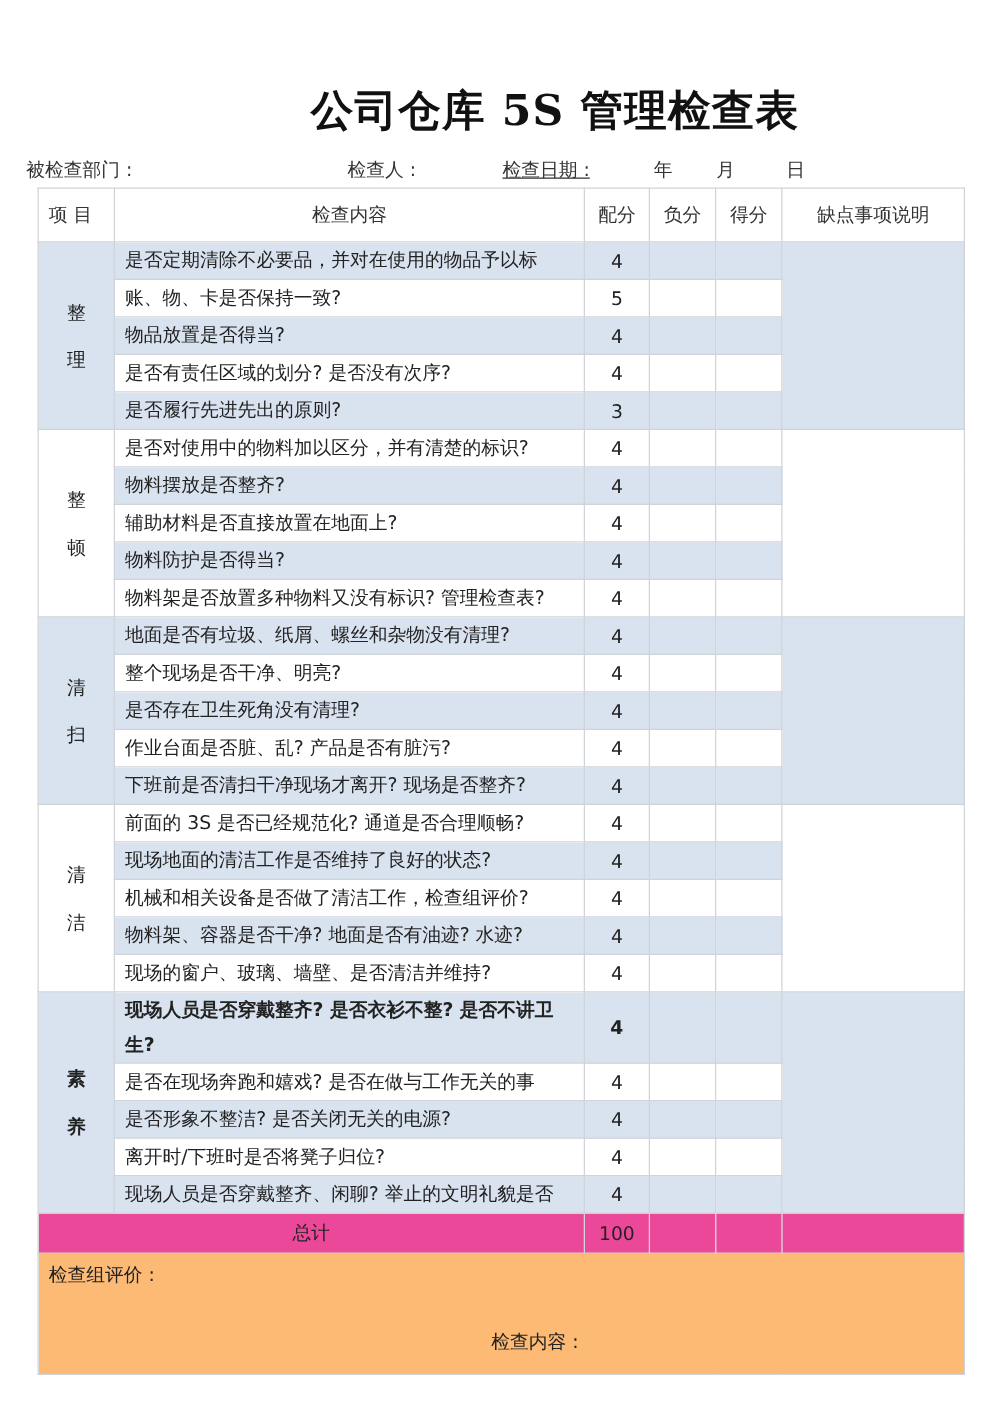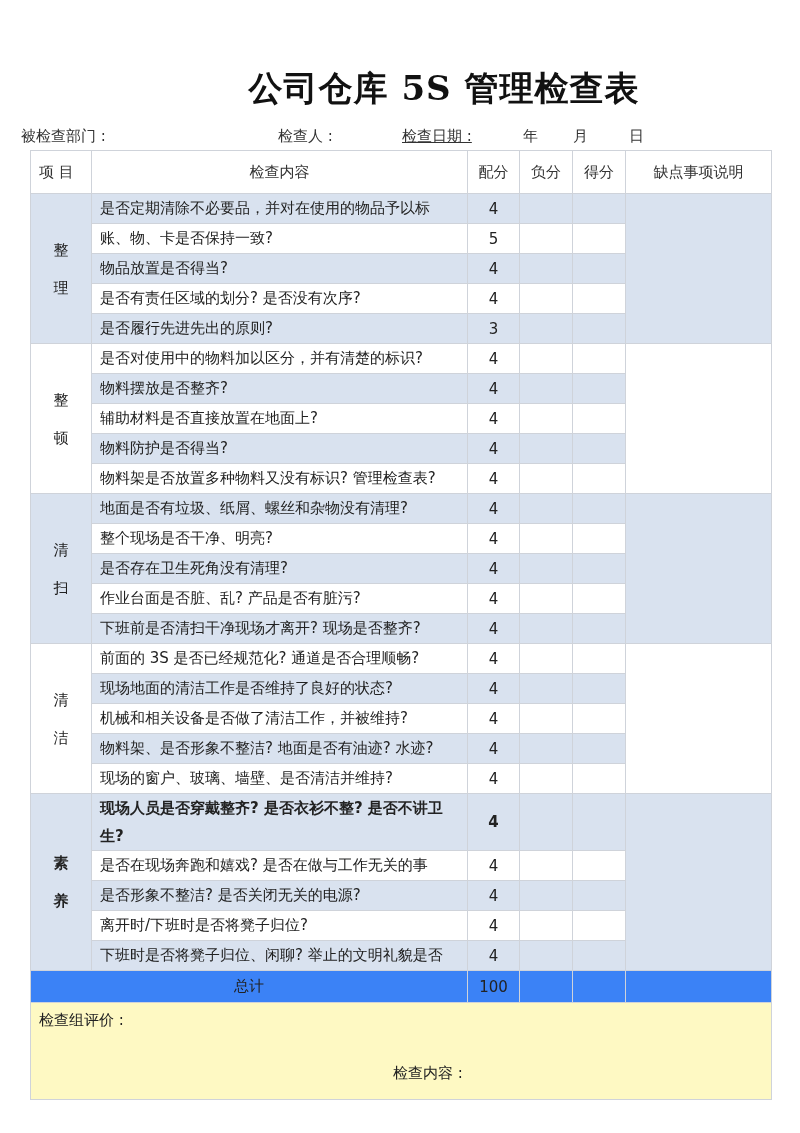--- a/index.html
+++ b/index.html
@@ -19,22 +19,22 @@
   tr.row.tall td { height:51px;font-weight:bold; }
   .shade { background:#d9e2ef; }
   .white { background:#ffffff; }
   td.cat { text-align:center; vertical-align:middle; background:#d9e2ef; line-height:38px; }
   td.cat.white { background:#ffffff; }
   td.q { padding-left:8px !important; padding-right:2px !important; white-space:nowrap; overflow:hidden; }
   tr.tall td.q { white-space:normal; line-height:28px; }
   td.score { text-align:center; }
   td.remarks { background:#d9e2ef; }
   td.remarks.white { background:#ffffff; }
-  tr.total td { height:31px; background:#3b82f6; }
-  td.evaluation { height:96px; background:#fef9c3; vertical-align:top; position:relative;margin-top:44px; }
+  tr.total td { height:31px; background:#ec4899; }
+  td.evaluation { height:96px; background:#fdba74; vertical-align:top; position:relative;margin-top:44px; }
   .eval-label { position:absolute; left:8px; top:8px; }
   .sign-label { position:absolute; left:362px; top:61px; }
 </style>
 </head>
 <body>
 
 <div class="title">公司仓库 5S 管理检查表</div>
 
 <div class="meta" style="left:21px;">被检查部门 :</div>
 <div class="meta" style="left:239px;margin-left:39px;">检查人 :</div>
@@ -183,27 +183,27 @@
       <td></td>
       <td class="remarks white" rowspan="5"></td>
     </tr>
     <tr class="row shade">
       <td class="q">现场地面的清洁工作是否维持了良好的状态?</td>
       <td class="score">4</td>
       <td></td>
       <td></td>
     </tr>
     <tr class="row white">
-      <td class="q">机械和相关设备是否做了清洁工作，并被维持?</td>
-      <td class="score">4</td>
-      <td></td>
-      <td></td>
-    </tr>
-    <tr class="row shade">
-      <td class="q">物料架、是否形象不整洁? 地面是否有油迹? 水迹?</td>
+      <td class="q">机械和相关设备是否做了清洁工作，检查组评价?</td>
+      <td class="score">4</td>
+      <td></td>
+      <td></td>
+    </tr>
+    <tr class="row shade">
+      <td class="q">物料架、容器是否干净? 地面是否有油迹? 水迹?</td>
       <td class="score">4</td>
       <td></td>
       <td></td>
     </tr>
     <tr class="row white">
       <td class="q">现场的窗户、玻璃、墙壁、是否清洁并维持?</td>
       <td class="score">4</td>
       <td></td>
       <td></td>
     </tr>
@@ -231,21 +231,21 @@
       <td></td>
       <td></td>
     </tr>
     <tr class="row white">
       <td class="q">离开时/下班时是否将凳子归位?</td>
       <td class="score">4</td>
       <td></td>
       <td></td>
     </tr>
     <tr class="row shade">
-      <td class="q">下班时是否将凳子归位、闲聊? 举止的文明礼貌是否</td>
+      <td class="q">现场人员是否穿戴整齐、闲聊? 举止的文明礼貌是否</td>
       <td class="score">4</td>
       <td></td>
       <td></td>
     </tr>
 
     <tr class="total">
       <td colspan="2" style="text-align:center;">总计</td>
       <td class="score">100</td>
       <td></td>
       <td></td>

